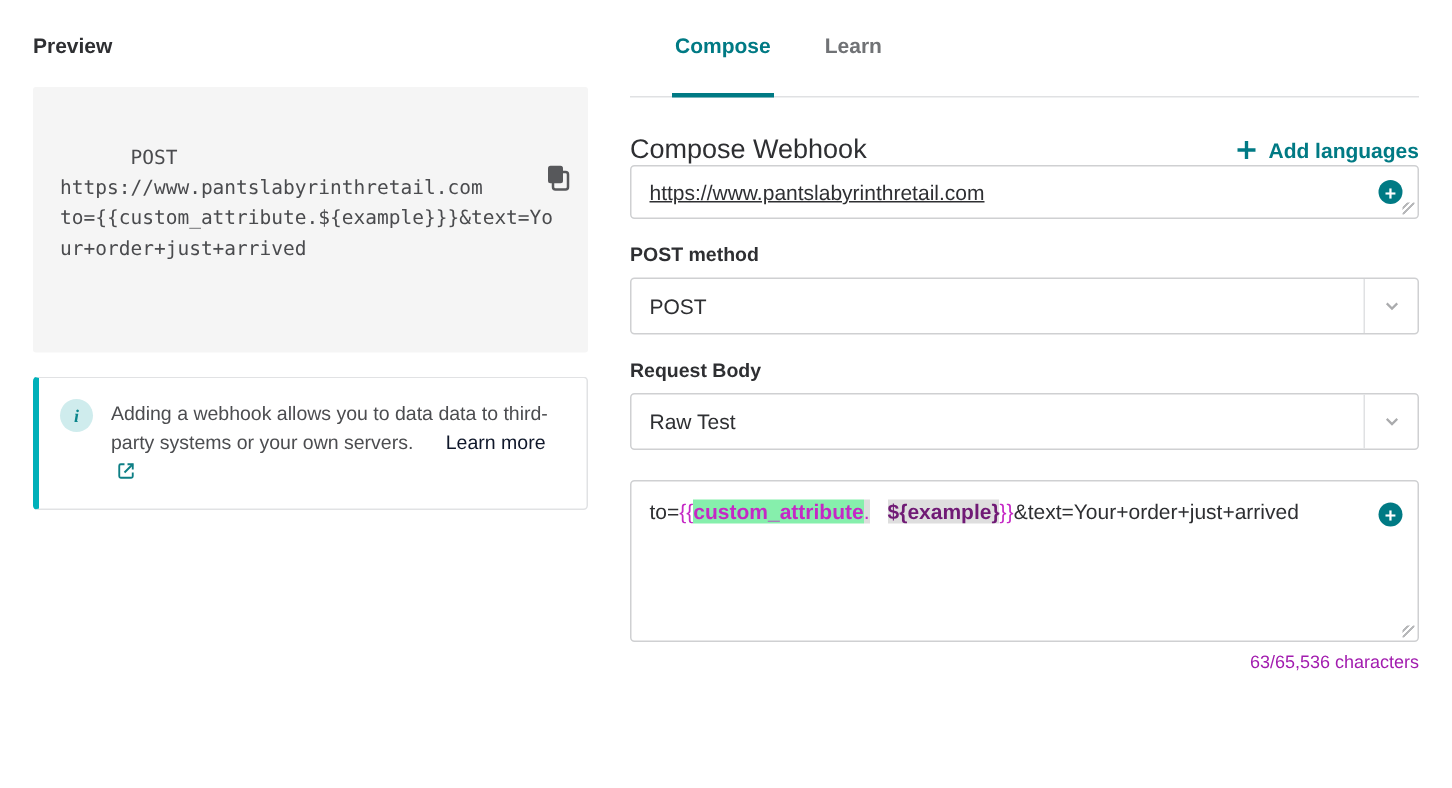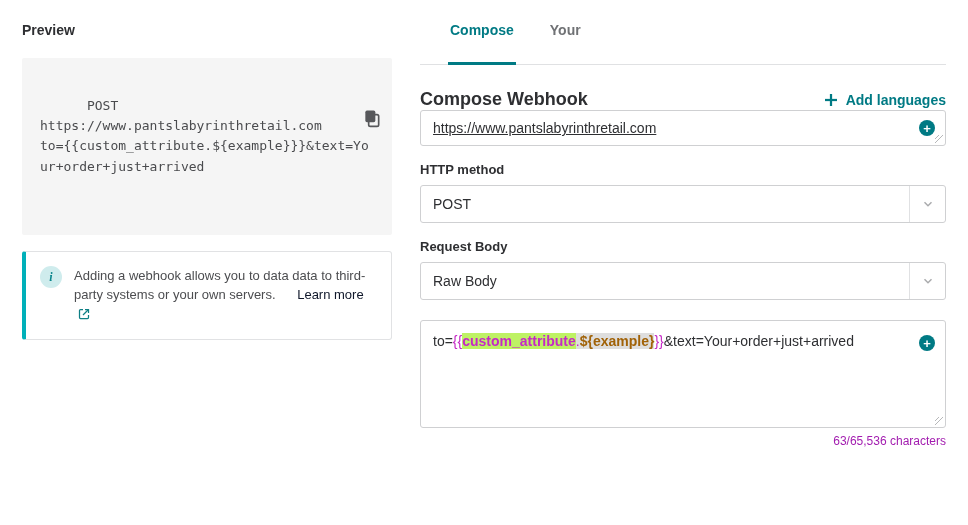--- a/index.html
+++ b/index.html
@@ -108,21 +108,21 @@
   }
 
   .right-title-row {
     display: flex;
     justify-content: space-between;
     align-items: center;
     margin-top: 24px;
   }
   .right-title {
     font-size: 18px;
-    font-weight: 700;
+    font-weight: 400;
     color: #2e2f32;
   }
   .add-lang {
     display: flex;
     align-items: center;
     gap: 6px;
     color: #007a84;
     font-size: 14px;
     font-weight: 700;
     cursor: pointer;
@@ -198,28 +198,29 @@
 
   .body-field {
     height: 108px;
     padding: 10px 34px 10px 12px;
     font-size: 14px;
     line-height: 1.5;
   }
   .body-field .tok-delim { color: #c528c5; }
   .body-field .tok-attr {
     color: #c528c5;
-    background: #bef264;
+    background: #86efac;
     font-weight: 700;
   }
   .body-field .tok-dot { color:#c528c5; background:#dedede; }
   .body-field .tok-var {
-    color: #a16207;
+    color: #701a75;
     background: #dedede;
     font-weight: 700;
+    margin-left: 12px;
   }
   .body-field .tok-plain { color: #2e2f32; }
 
   .char-count {
     margin-top: 6px;
     text-align: right;
     font-size: 12px;
     color: #a21caf;
   }
 </style>
@@ -256,52 +257,52 @@
             </svg>
           </span>
         </a>
       </div>
     </div>
   </div>
 
   <div class="right">
     <div class="tabs">
       <div class="tab active">Compose</div>
-      <div class="tab">Your</div>
+      <div class="tab">Learn</div>
     </div>
 
     <div class="right-title-row">
       <div class="right-title">Compose Webhook</div>
       <div class="add-lang">
         <svg class="plus-svg" viewBox="0 0 24 24" fill="none" stroke="#007a84" stroke-width="3">
           <line x1="12" y1="4" x2="12" y2="20"></line>
             <line x1="4" y1="12" x2="20" y2="12"></line>
         </svg>
         <span>Add languages</span>
       </div>
     </div>
 
     <div class="url-field">
       <span class="url-text">https://www.pantslabyrinthretail.com</span>
       <span class="circ-plus">+</span>
     </div>
 
-    <div class="field-label">HTTP method</div>
+    <div class="field-label">POST method</div>
     <div class="select-field">
       <span>POST</span>
       <span class="chev-box">
         <svg width="14" height="14" viewBox="0 0 24 24" fill="none" stroke="currentColor" stroke-width="2.5">
             <polyline points="6 9 12 15 18 9"></polyline>
           </svg>
       </span>
     </div>
 
     <div class="field-label">Request Body</div>
     <div class="select-field">
-      <span>Raw Body</span>
+      <span>Raw Test</span>
       <span class="chev-box">
         <svg width="14" height="14" viewBox="0 0 24 24" fill="none" stroke="currentColor" stroke-width="2.5">
             <polyline points="6 9 12 15 18 9"></polyline>
           </svg>
       </span>
     </div>
 
     <div class="body-field" style="margin-top:20px;">
       <span class="tok-plain">to=</span><span class="tok-delim">{{</span><span class="tok-attr">custom_attribute</span><span class="tok-dot">.</span><span class="tok-var">${example}</span><span class="tok-delim">}}</span><span class="tok-plain">&amp;text=Your+order+just+arrived</span>
       <span class="circ-plus">+</span>

